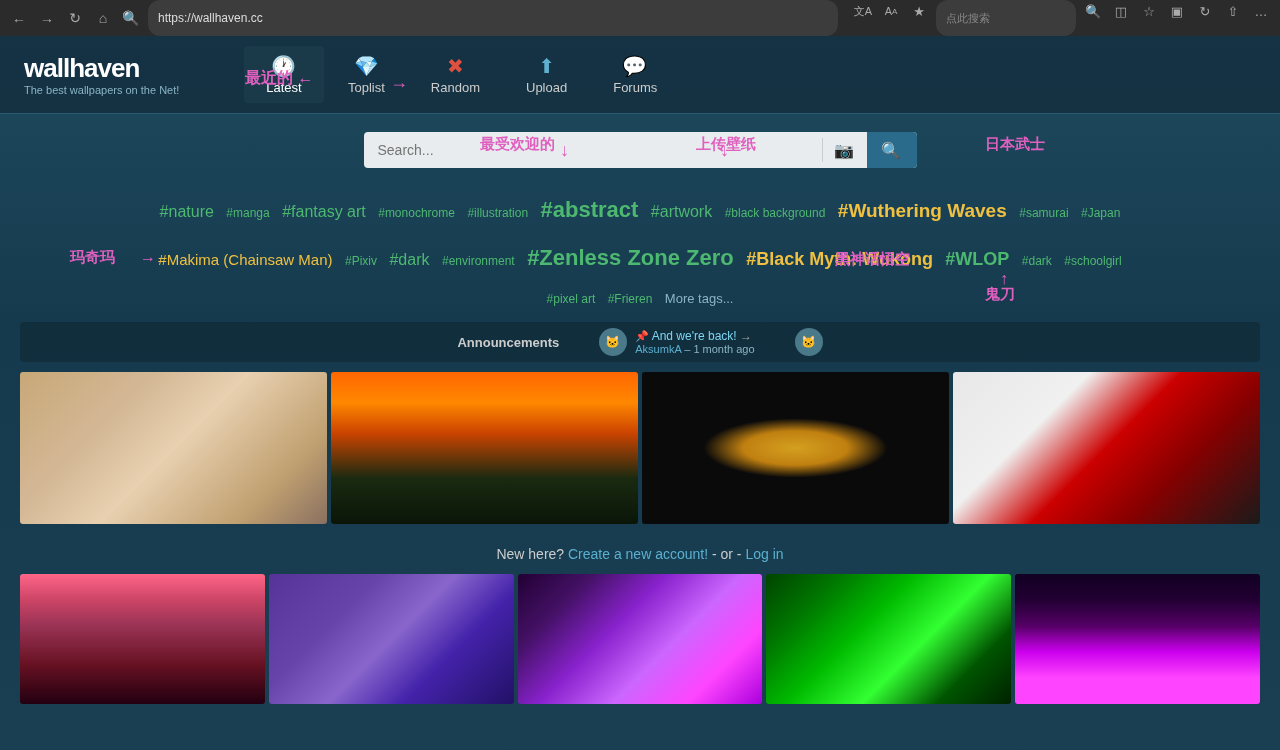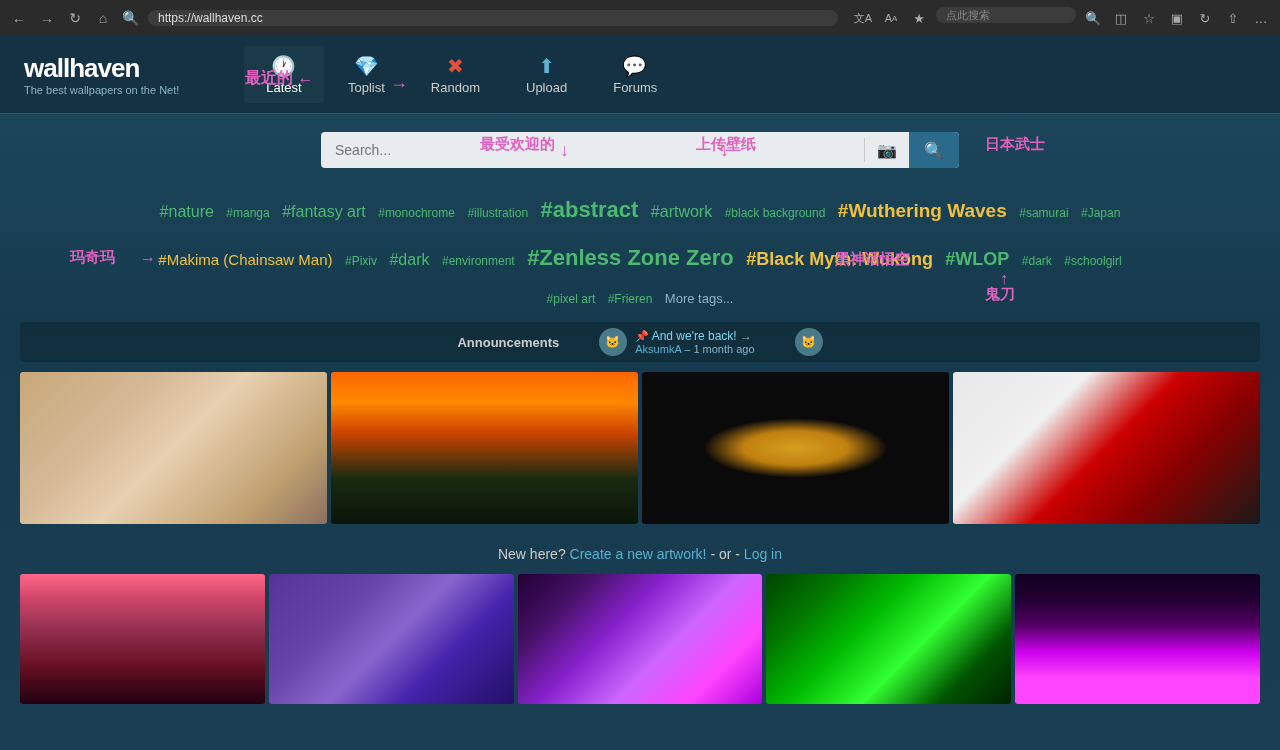--- a/index.html
+++ b/index.html
@@ -21,21 +21,21 @@
       gap: 6px;
     }
     .browser-nav-btn {
       width: 22px; height: 22px;
       background: none; border: none;
       color: #aaa; font-size: 14px;
       cursor: pointer; display: flex; align-items: center; justify-content: center;
     }
     .browser-url-bar {
       flex: 1;
-      height: 16px;
+      height: 36px;
       background: #3c3c3c;
       border-radius: 12px;
       display: flex;
       align-items: center;
       padding: 0 10px;
       color: #ddd;
       font-size: 12px;
     }
     .browser-action-btn {
       width: 22px; height: 22px;
@@ -98,21 +98,21 @@
 
     
     .search-area {
       padding: 18px 20px 10px;
       display: flex;
       flex-direction: column;
       align-items: center;
     }
     .search-bar {
       display: flex;
-      width: 638px;
+      width: 553px;
       background: rgba(255,255,255,0.9);
       border-radius: 4px;
       overflow: hidden;
     }
     .search-input {
       flex: 1;
       border: none;
       outline: none;
       padding: 10px 14px;
       font-size: 14px;
@@ -395,21 +395,21 @@
         <div class="image-overlay"></div>
       </div>
       <div class="image-card">
         <div class="image-placeholder img-4" style="height:152px;"></div>
         <div class="image-overlay"></div>
       </div>
     </div>
 
     <div class="new-here-bar">
       <span>New here?</span>
-      <a>Create a new artwork!</a>
+      <a>Create a new account!</a>
       <span>- or -</span>
       <a>Log in</a>
     </div>
 
     <div class="image-grid-5">
       <div class="image-card">
         <div class="image-placeholder img-5 img-tall"></div>
         <div class="image-overlay"></div>
       </div>
       <div class="image-card">

